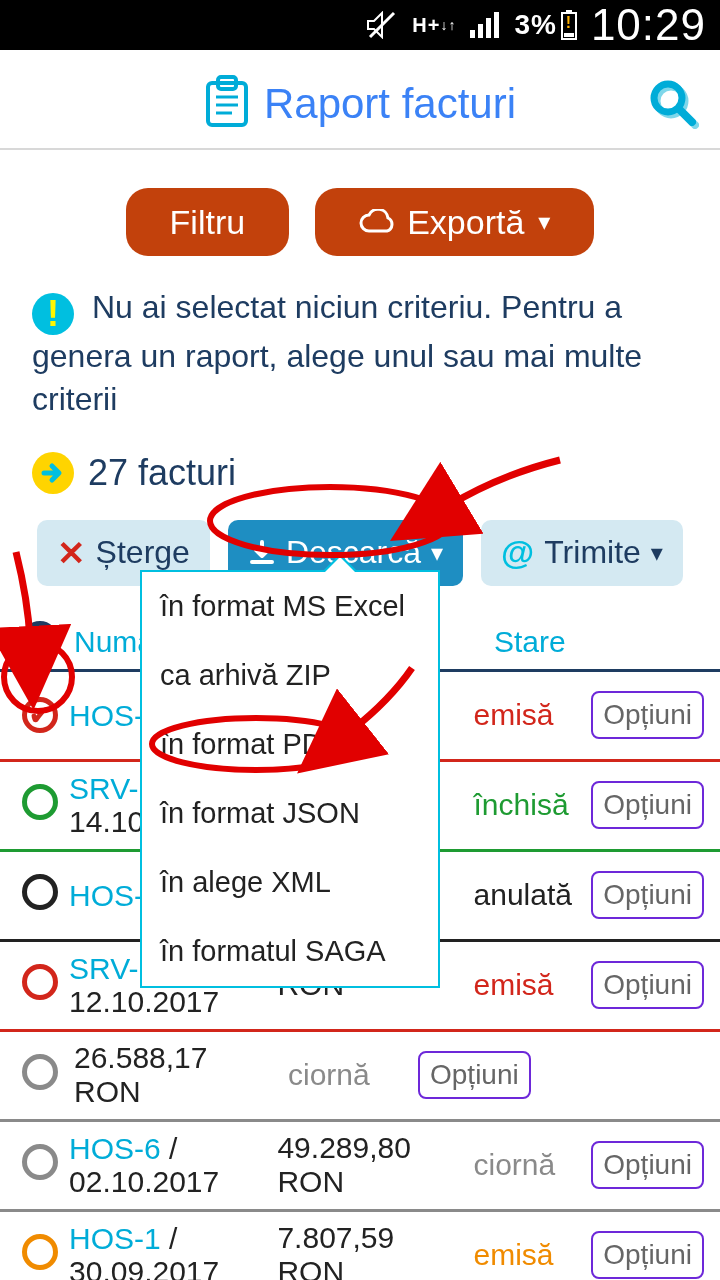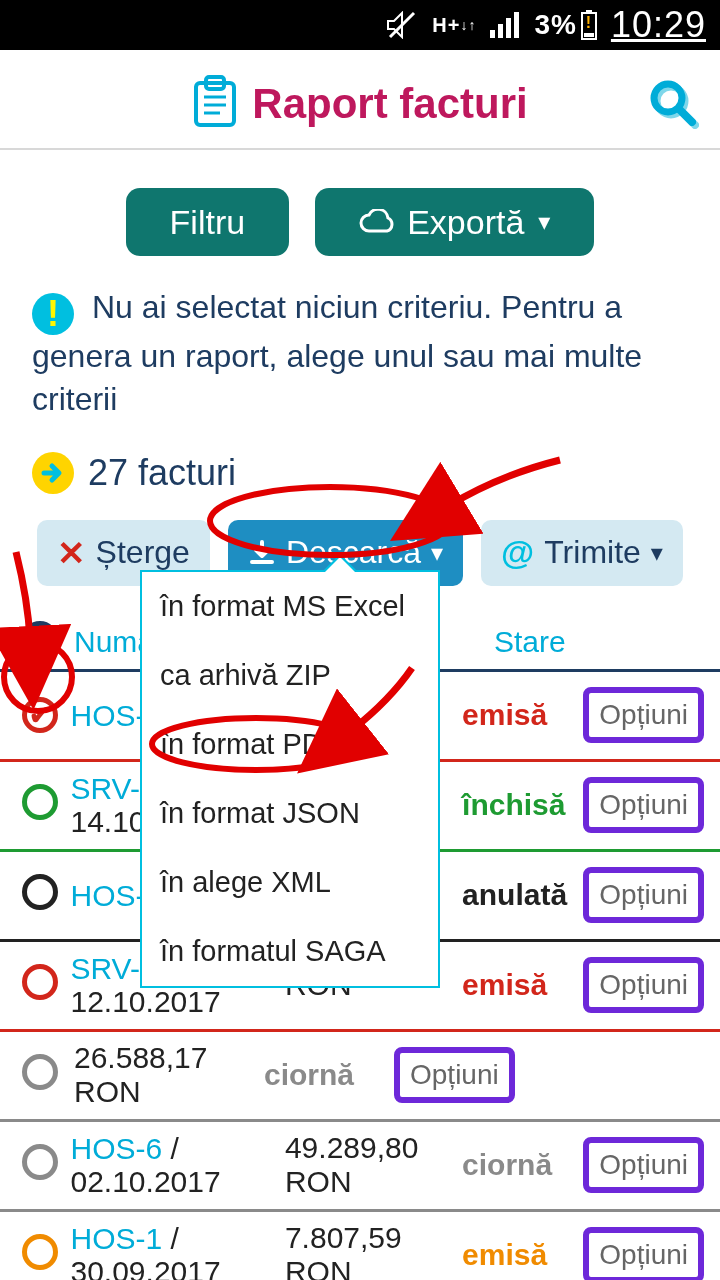--- a/index.html
+++ b/index.html
@@ -2,32 +2,32 @@
 <html><head>
 <meta charset="utf-8">
 <style>
   * { box-sizing: border-box; margin: 0; padding: 0; }
   html, body { width: 720px; height: 1280px; font-family: Arial, Helvetica, sans-serif; background:#fff; overflow:hidden; }
 
   
   .statusbar { height:50px; background:#000; color:#fff; display:flex; justify-content:flex-end; align-items:center; padding:0 14px; font-size:28px; gap:14px; letter-spacing:1px; }
   .statusbar .ico { display:inline-flex; align-items:center; }
   .statusbar .batt { display:inline-flex; align-items:center; gap:4px; font-weight:600; }
-  .statusbar .clock { font-size:36px; font-weight:500;text-decoration:underline; }
+  .statusbar .clock { font-size:44px; font-weight:500; }
 
   
   .header { position:relative; height:100px; display:flex; align-items:center; justify-content:center; gap:14px; border-bottom:2px solid #d8d8d8; border-top:10px solid #fff;}
-  .header .title { color:#be185d; font-size:42px; font-weight:700; }
+  .header .title { color:#3b82f6; font-size:42px; font-weight:400; }
   .header .clip { color:#00acd8; }
   .header .search { position:absolute; right:22px; top:50%; transform:translateY(-50%); color:#00acd8; }
   .header .search svg { filter: drop-shadow(3px 3px 0 #7fd7ea); }
 
   
   .toolbar { display:flex; justify-content:center; gap:26px; padding:38px 0 20px; }
-  .btn { border:none; border-radius:14px; height:68px; padding:0 44px; display:inline-flex; align-items:center; gap:10px; color:#fff; background:#0f766e; font-size:34px; font-weight:500; cursor:pointer; }
+  .btn { border:none; border-radius:22px; height:68px; padding:0 44px; display:inline-flex; align-items:center; gap:10px; color:#fff; background:#c2410c; font-size:34px; font-weight:500; cursor:pointer; }
   .btn .chev { margin-left:4px; }
 
   
   .info { padding:10px 32px 6px 32px; font-size:32px; color:#1e3c61; line-height:1.35; }
   .info .badge { display:inline-flex; width:42px; height:42px; border-radius:50%; background:#00bfe0; color:#fff700; align-items:center; justify-content:center; font-size:36px; font-weight:900; margin-right:18px; vertical-align:-8px; }
 
   .count { padding:24px 32px 16px 32px; font-size:36px; color:#1e3c61; display:flex; align-items:center; gap:14px; }
   .count .arr { display:inline-flex; width:42px; height:42px; border-radius:50%; background:#ffd400; align-items:center; justify-content:center; }
 
   
@@ -47,22 +47,22 @@
   .col-num { width:230px; }
   .col-val { width:190px; }
   .col-stat { width:130px; }
   .row { display:flex; align-items:center; padding:10px 16px 10px 22px; border-bottom:3px solid; height:90px; font-size:30px; position:relative; }
   .row .sel { width:52px; }
   .row .radio { width:36px; height:36px; border-radius:50%; border:5px solid; display:inline-block; background:#fff; }
   .row .radio.checked::after { content:"✔"; display:block; color:inherit; font-size:26px; line-height:26px; text-align:center; font-weight:900; }
   .row .num { width:230px; color:#222; line-height:1.1; }
   .row .num a { color:#00acd8; text-decoration:none; }
   .row .val { width:190px; color:#222; line-height:1.15; }
-  .row .stat { width:130px; font-weight:700; }
-  .row .opt { border:6px solid #6d28d9; color:#666; border-radius:8px; padding:6px 10px; font-size:28px; background:#fff; cursor:pointer; font-weight:500; }
+  .row .stat { width:130px; font-weight:400;margin-left:24px; }
+  .row .opt { border:2px solid #6d28d9; color:#666; border-radius:8px; padding:6px 10px; font-size:28px; background:#fff; cursor:pointer; font-weight:500; }
   .thead .hradio { width:36px; height:36px; border-radius:50%; border:5px solid #1e3c61; display:inline-block; }
 
   .bc-red    { border-color:#d2261b; }
   .bc-green  { border-color:#1e9b32; }
   .bc-black  { border-color:#222; }
   .bc-gray   { border-color:#8a8a8a; }
   .bc-orange { border-color:#f08b00; }
 
   .tc-red    { color:#d2261b; }
   .tc-green  { color:#1e9b32; }

